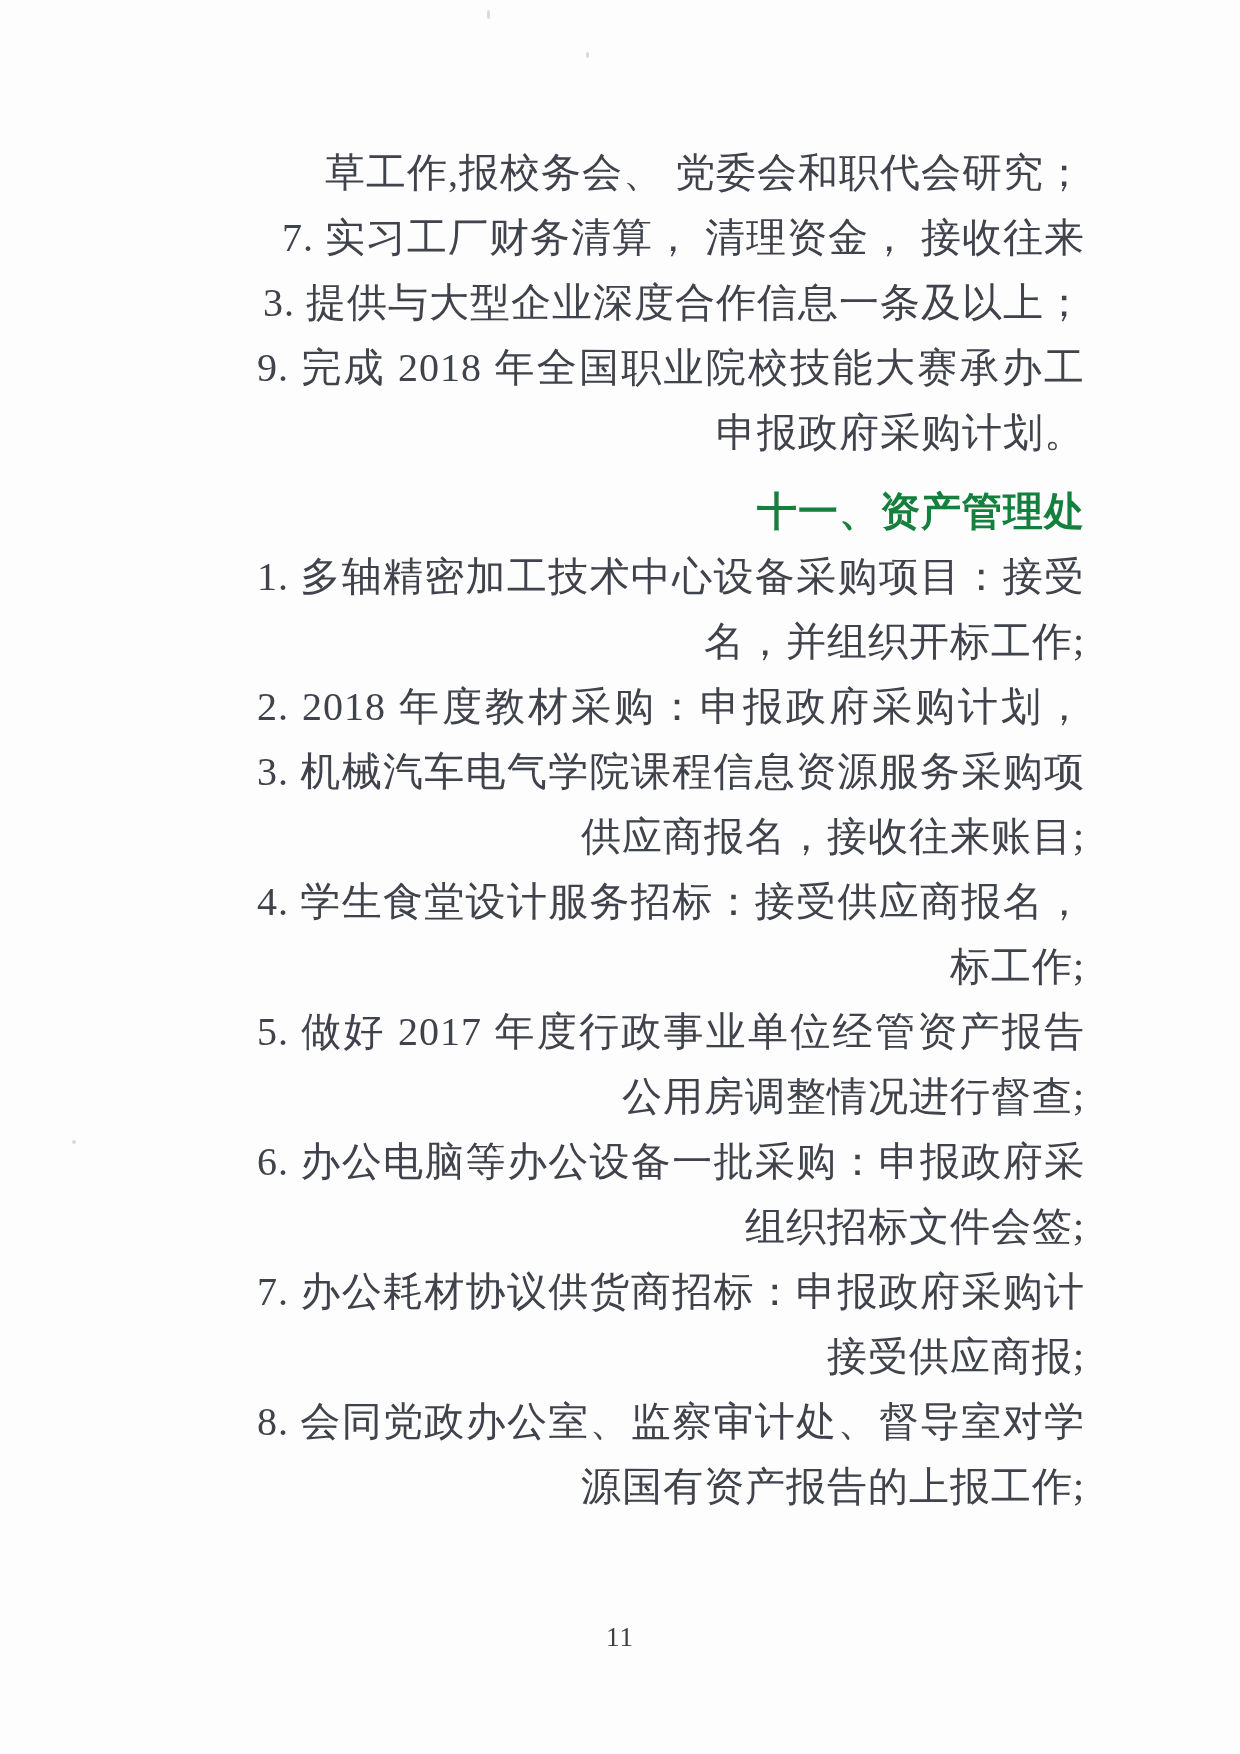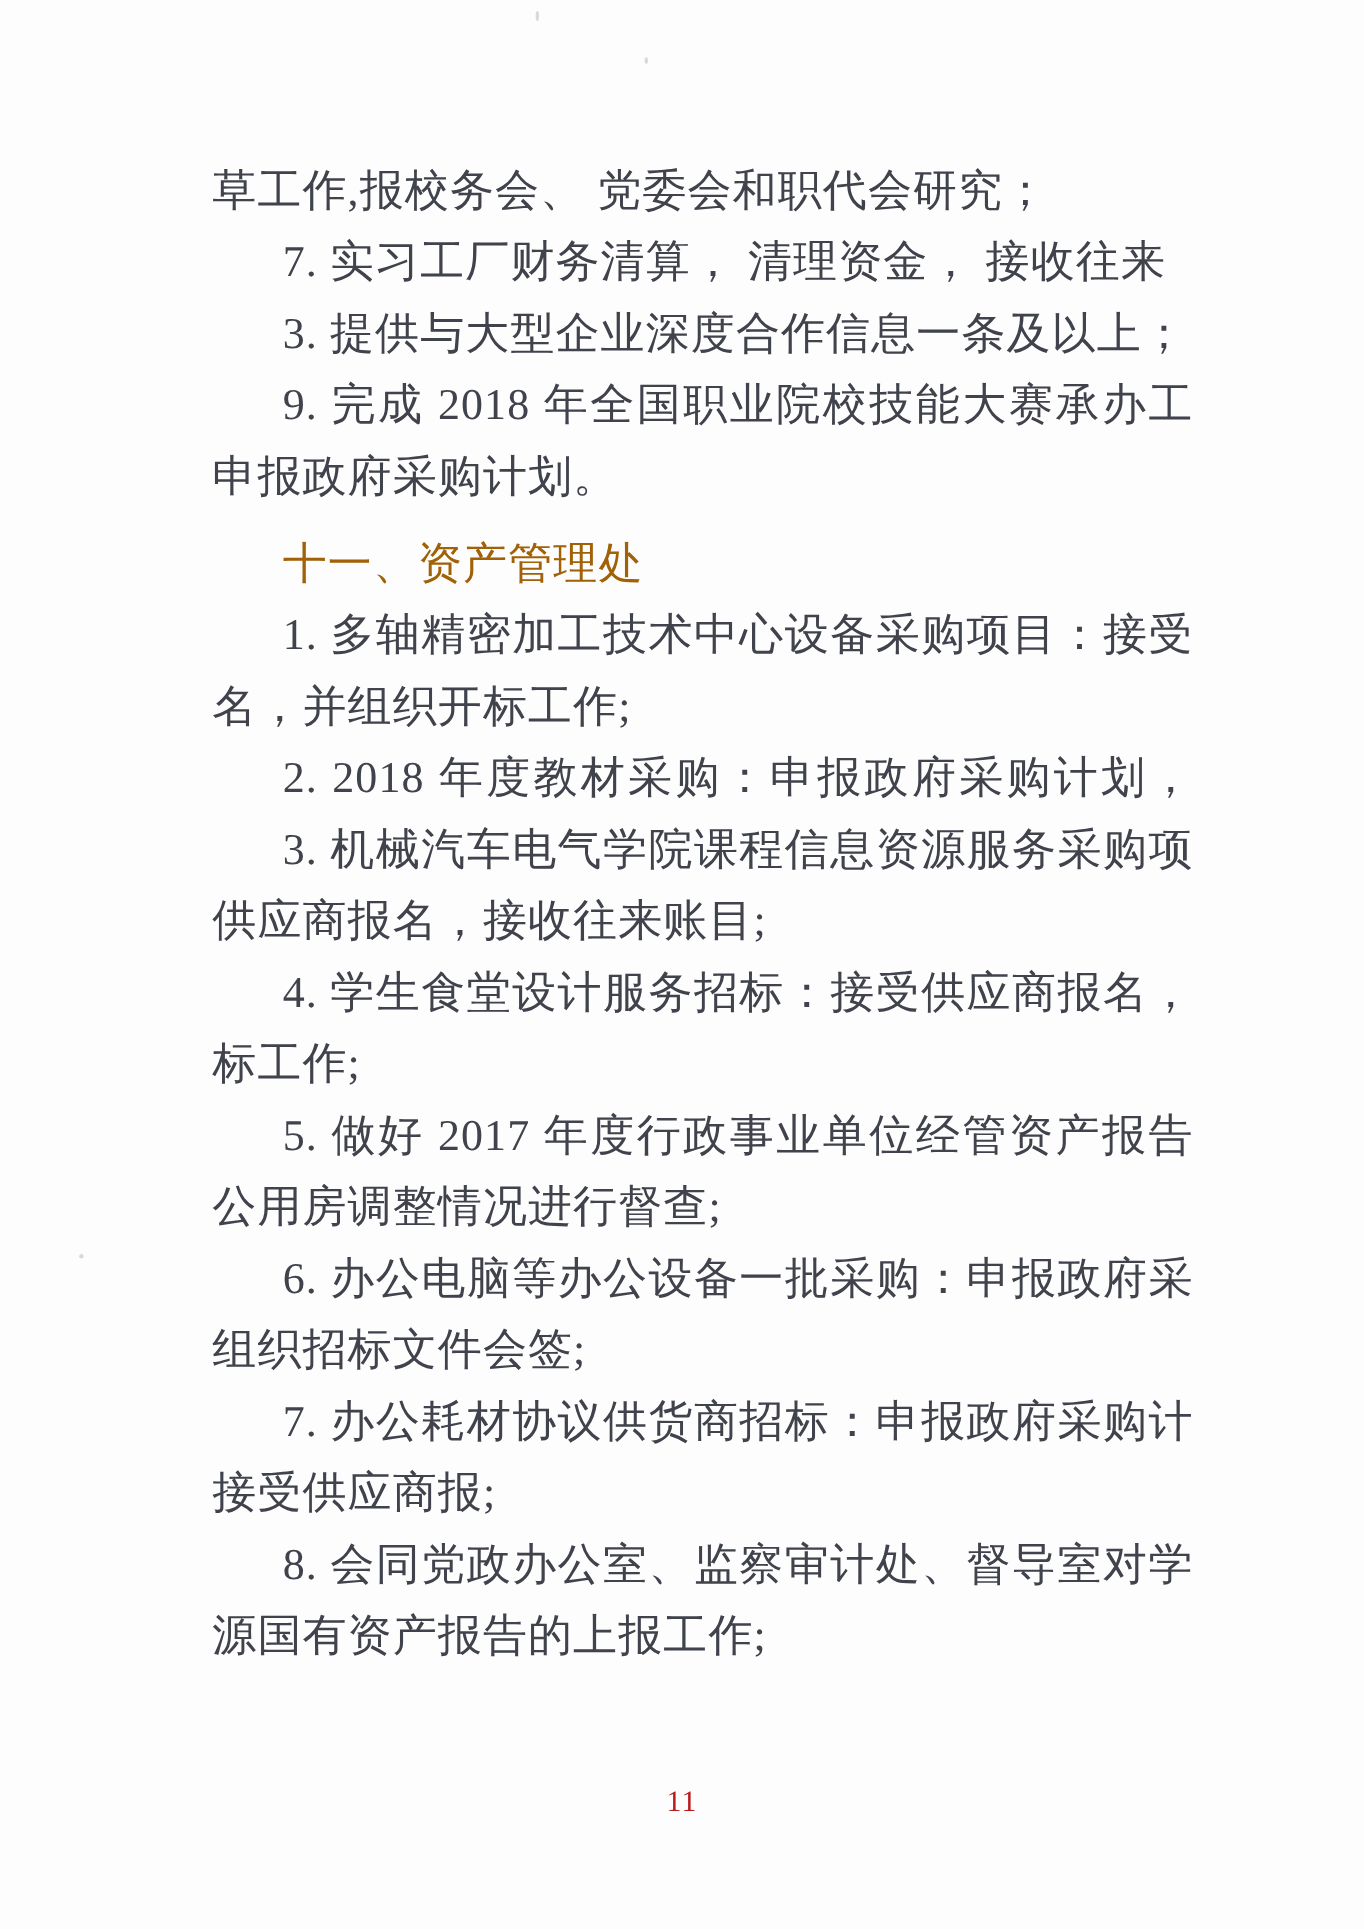--- a/index.html
+++ b/index.html
@@ -22,43 +22,44 @@
     top: 140px;
     width: 892px;
   }
   .line {
     font-size: 40px;
     line-height: 65px;
     height: 65px;
     letter-spacing: 1px;
     white-space: pre-wrap;
     overflow: hidden;
+    text-align: right;
   }
   .line.indent {
     text-indent: 64px;
   }
   .line.full {
     text-align: justify;
     text-align-last: justify;
   }
   .line.heading {
-    font-weight: 400;
+    font-weight: 700;
     margin-top: 14px;
-    color: #a16207;
+    color: #15803d;
   }
   .page-number {
     position: absolute;
     left: 0;
     right: 0;
     top: 1620px;
     height: 34px;
     text-align: center;
     font-size: 27px;
     line-height: 34px;
-    color: #b91c1c;
+    color: #404040;
     letter-spacing: 1px;
   }
   .speck {
     position: absolute;
     background: #d8d9dd;
     border-radius: 50%;
   }
   .speck.s1 { left: 487px; top: 10px;  width: 3px; height: 9px; }
   .speck.s2 { left: 586px; top: 52px;  width: 3px; height: 6px; }
   .speck.s3 { left: 72px;  top: 1140px; width: 4px; height: 4px; }

